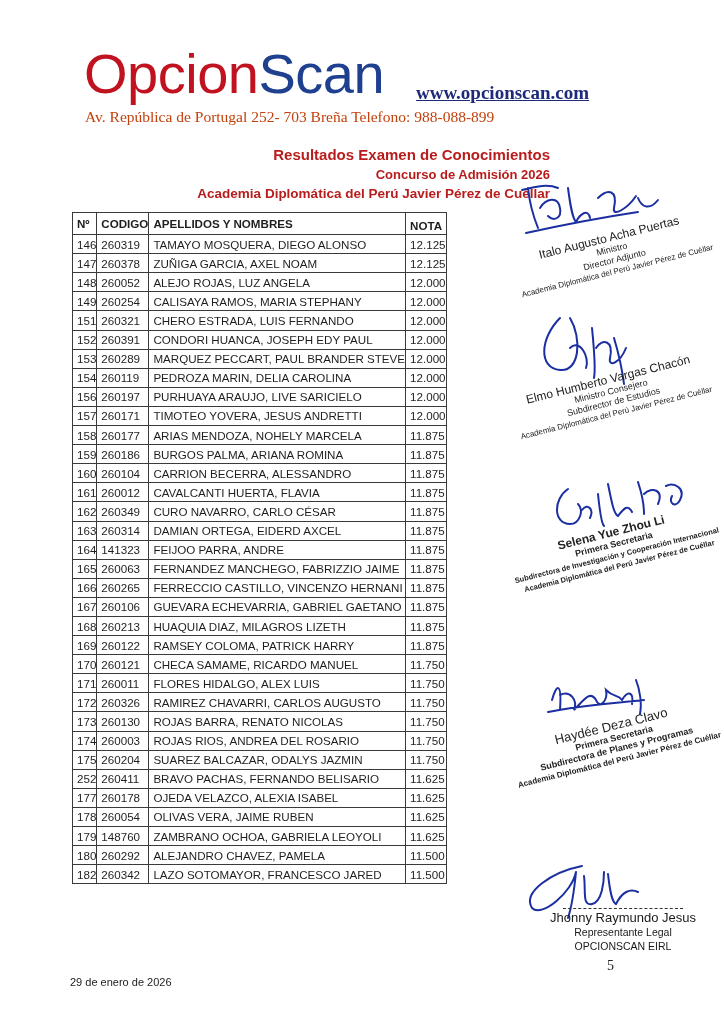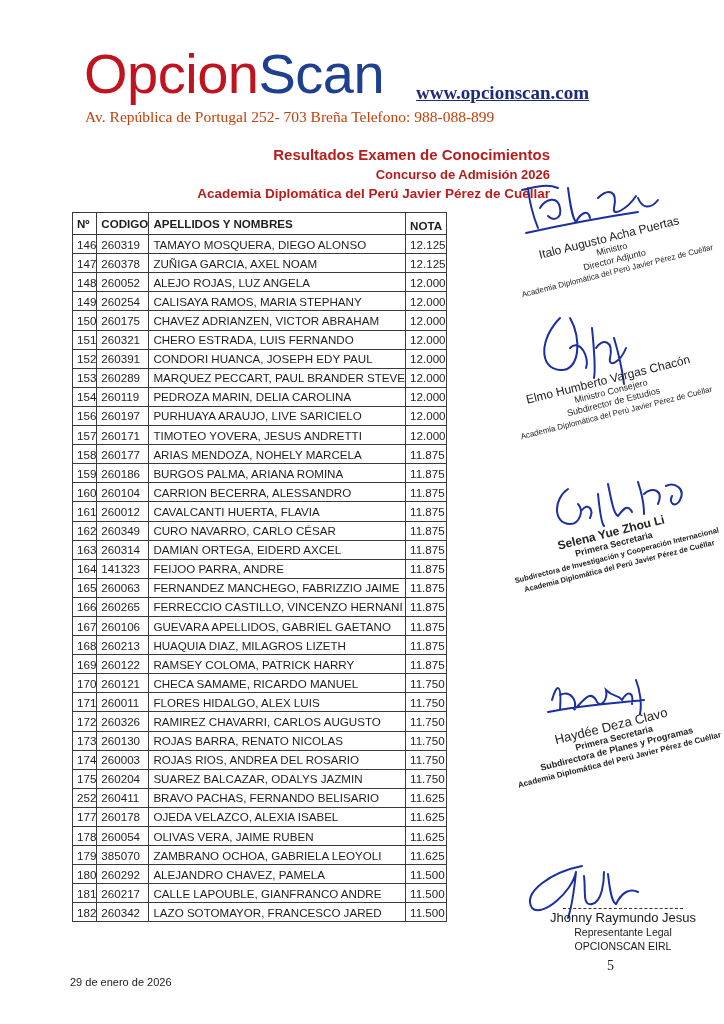--- a/index.html
+++ b/index.html
@@ -104,26 +104,20 @@
         <td>ALEJO ROJAS, LUZ ANGELA</td>
         <td>12.000</td>
       </tr>
       <tr>
         <td>149</td>
         <td>260254</td>
         <td>CALISAYA RAMOS, MARIA STEPHANY</td>
         <td>12.000</td>
       </tr>
       <tr>
-        <td>150</td>
-        <td>260175</td>
-        <td>CHAVEZ ADRIANZEN, VICTOR ABRAHAM</td>
-        <td>12.000</td>
-      </tr>
-      <tr>
         <td>151</td>
         <td>260321</td>
         <td>CHERO ESTRADA, LUIS FERNANDO</td>
         <td>12.000</td>
       </tr>
       <tr>
         <td>152</td>
         <td>260391</td>
         <td>CONDORI HUANCA, JOSEPH EDY PAUL</td>
         <td>12.000</td>
@@ -202,21 +196,21 @@
       </tr>
       <tr>
         <td>166</td>
         <td>260265</td>
         <td>FERRECCIO CASTILLO, VINCENZO HERNANI</td>
         <td>11.875</td>
       </tr>
       <tr>
         <td>167</td>
         <td>260106</td>
-        <td>GUEVARA APELLIDOS, GABRIEL GAETANO</td>
+        <td>GUEVARA ECHEVARRIA, GABRIEL GAETANO</td>
         <td>11.875</td>
       </tr>
       <tr>
         <td>168</td>
         <td>260213</td>
         <td>HUAQUIA DIAZ, MILAGROS LIZETH</td>
         <td>11.875</td>
       </tr>
       <tr>
         <td>169</td>
@@ -273,34 +267,28 @@
         <td>11.625</td>
       </tr>
       <tr>
         <td>178</td>
         <td>260054</td>
         <td>OLIVAS VERA, JAIME RUBEN</td>
         <td>11.625</td>
       </tr>
       <tr>
         <td>179</td>
-        <td>385070</td>
+        <td>148760</td>
         <td>ZAMBRANO OCHOA, GABRIELA LEOYOLI</td>
         <td>11.625</td>
       </tr>
       <tr>
         <td>180</td>
         <td>260292</td>
         <td>ALEJANDRO CHAVEZ, PAMELA</td>
-        <td>11.500</td>
-      </tr>
-      <tr>
-        <td>181</td>
-        <td>260217</td>
-        <td>CALLE LAPOUBLE, GIANFRANCO ANDRE</td>
         <td>11.500</td>
       </tr>
       <tr>
         <td>182</td>
         <td>260342</td>
         <td>LAZO SOTOMAYOR, FRANCESCO JARED</td>
         <td>11.500</td>
       </tr>
     </tbody>
 </table>

